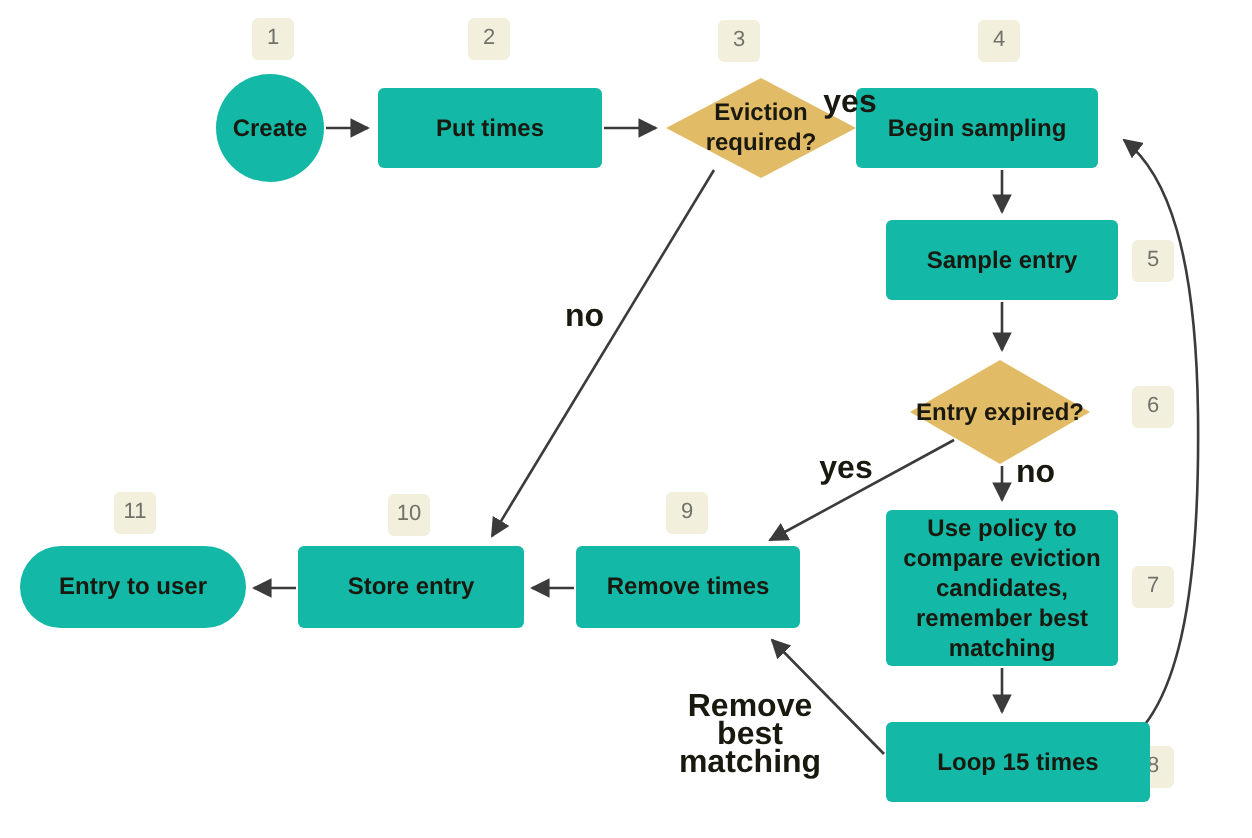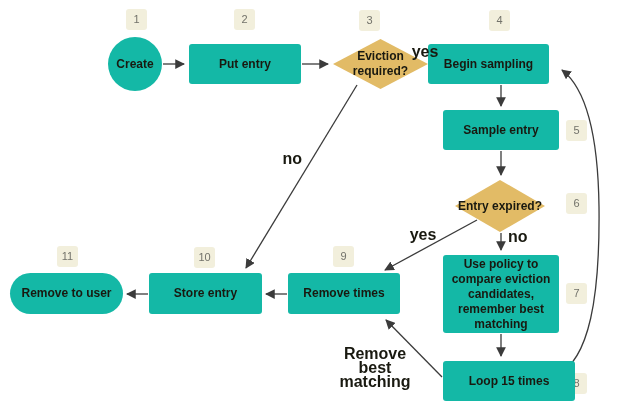--- a/index.html
+++ b/index.html
@@ -70,21 +70,21 @@
   <div class="badge" style="left:566px;top:120px">5</div>
   <div class="badge" style="left:566px;top:193px">6</div>
   <div class="badge" style="left:566px;top:283px">7</div>
   <div class="badge" style="left:566px;top:373px">8</div>
   <div class="badge" style="left:333px;top:246px">9</div>
   <div class="badge" style="left:194px;top:247px">10</div>
   <div class="badge" style="left:57px;top:246px">11</div>
 
   <div class="node circle" style="left:108px;top:37px;width:54px;height:54px">Create</div>
 
-  <div class="node" style="left:189px;top:44px;width:112px;height:40px">Put entry</div>
+  <div class="node" style="left:189px;top:44px;width:112px;height:40px">Put times</div>
 
   <div class="node diamond" style="left:333px;top:39px;width:95px;height:50px">
     <div class="shape"></div>
     <span class="dlabel">Eviction required?</span>
   </div>
 
   <div class="node" style="left:428px;top:44px;width:121px;height:40px">Begin sampling</div>
 
   <div class="node" style="left:443px;top:110px;width:116px;height:40px">Sample entry</div>
 
@@ -94,21 +94,21 @@
   </div>
 
   <div class="node" style="left:443px;top:255px;width:116px;height:78px">Use policy to compare eviction candidates, remember best matching</div>
 
   <div class="node" style="left:443px;top:361px;width:132px;height:40px">Loop 15 times</div>
 
   <div class="node" style="left:288px;top:273px;width:112px;height:41px">Remove times</div>
 
   <div class="node" style="left:149px;top:273px;width:113px;height:41px">Store entry</div>
 
-  <div class="node stadium" style="left:10px;top:273px;width:113px;height:41px">Remove to user</div>
+  <div class="node stadium" style="left:10px;top:273px;width:113px;height:41px">Entry to user</div>
 
   <div class="edge-label" style="left:410px;top:45px;width:30px">yes</div>
 
   <div class="edge-label right" style="left:276px;top:152px;width:26px">no</div>
 
   <div class="edge-label" style="left:406px;top:228px;width:34px">yes</div>
 
   <div class="edge-label left" style="left:508px;top:230px;width:28px">no</div>
 
   <div class="edge-label" style="left:330px;top:347px;width:90px">Remove best matching</div>

